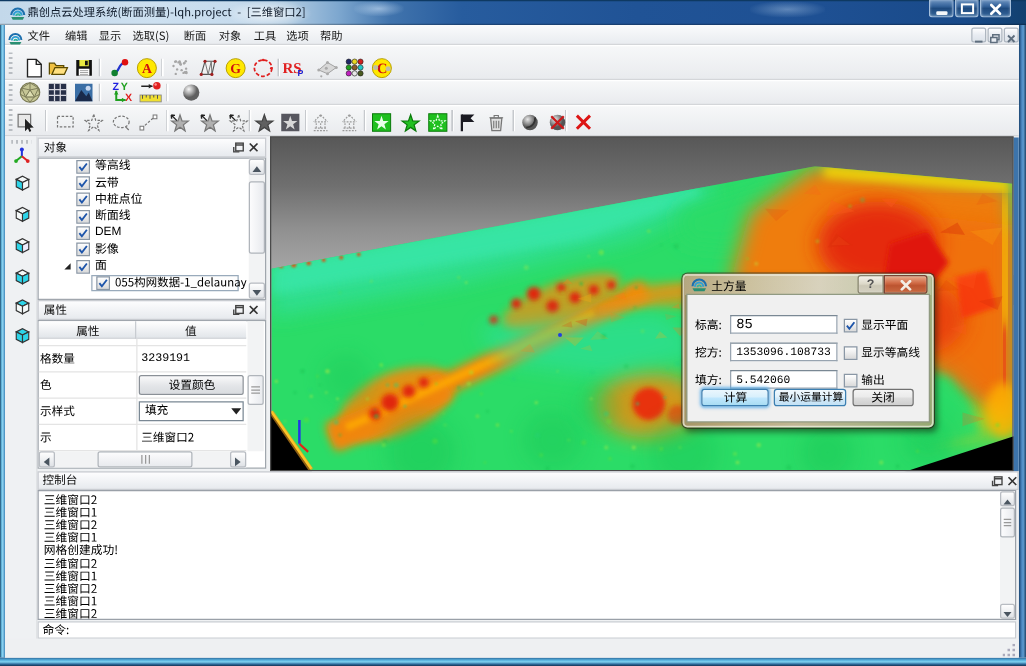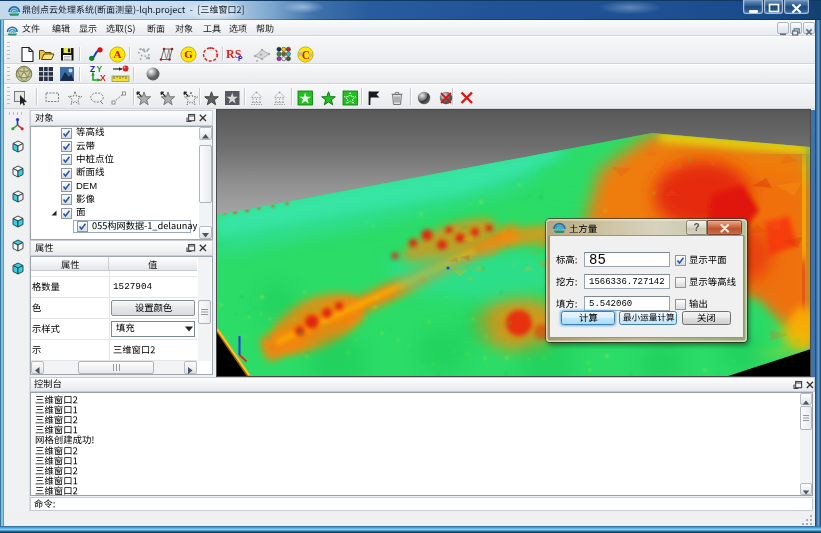--- a/index.html
+++ b/index.html
@@ -601,21 +601,21 @@
 <div style="position:absolute;left:31px;top:339px;width:166px;height:1px;background:#e4e4e4;"></div>
 <div style="position:absolute;left:31px;top:360px;width:166px;height:1px;background:#e4e4e4;"></div>
 <div style="position:absolute;left:108.5px;top:271px;width:1px;height:90px;background:#e4e4e4;"></div>
 <svg width="29.9" height="10.7" style="position:absolute;left:32px;top:281.5px;overflow:visible">
     <g transform="translate(0,8.18) scale(0.009300000000000001)" fill="#000">
       <path transform="translate(0,0)" d="M575 -667H794C764 -604 723 -546 675 -496C627 -545 590 -597 563 -648ZM202 -840V-626H52V-555H193C162 -417 95 -260 28 -175C41 -158 60 -129 67 -109C117 -175 165 -284 202 -397V79H273V-425C304 -381 339 -327 355 -299L400 -356C382 -382 300 -481 273 -511V-555H387L363 -535C380 -523 409 -497 422 -484C456 -514 490 -550 521 -590C548 -543 583 -495 626 -450C541 -377 441 -323 341 -291C356 -276 375 -248 384 -230C410 -240 436 -250 462 -262V81H532V37H811V77H884V-270L930 -252C941 -271 962 -300 977 -315C878 -345 794 -392 726 -449C796 -522 853 -610 889 -713L842 -735L828 -732H612C628 -761 642 -791 654 -822L582 -841C543 -739 478 -641 403 -570V-626H273V-840ZM532 -29V-222H811V-29ZM511 -287C570 -318 625 -356 676 -401C725 -358 782 -319 847 -287Z"></path>
       <path transform="translate(1000,0)" d="M443 -821C425 -782 393 -723 368 -688L417 -664C443 -697 477 -747 506 -793ZM88 -793C114 -751 141 -696 150 -661L207 -686C198 -722 171 -776 143 -815ZM410 -260C387 -208 355 -164 317 -126C279 -145 240 -164 203 -180C217 -204 233 -231 247 -260ZM110 -153C159 -134 214 -109 264 -83C200 -37 123 -5 41 14C54 28 70 54 77 72C169 47 254 8 326 -50C359 -30 389 -11 412 6L460 -43C437 -59 408 -77 375 -95C428 -152 470 -222 495 -309L454 -326L442 -323H278L300 -375L233 -387C226 -367 216 -345 206 -323H70V-260H175C154 -220 131 -183 110 -153ZM257 -841V-654H50V-592H234C186 -527 109 -465 39 -435C54 -421 71 -395 80 -378C141 -411 207 -467 257 -526V-404H327V-540C375 -505 436 -458 461 -435L503 -489C479 -506 391 -562 342 -592H531V-654H327V-841ZM629 -832C604 -656 559 -488 481 -383C497 -373 526 -349 538 -337C564 -374 586 -418 606 -467C628 -369 657 -278 694 -199C638 -104 560 -31 451 22C465 37 486 67 493 83C595 28 672 -41 731 -129C781 -44 843 24 921 71C933 52 955 26 972 12C888 -33 822 -106 771 -198C824 -301 858 -426 880 -576H948V-646H663C677 -702 689 -761 698 -821ZM809 -576C793 -461 769 -361 733 -276C695 -366 667 -468 648 -576Z"></path>
       <path transform="translate(2000,0)" d="M250 -665H747V-610H250ZM250 -763H747V-709H250ZM177 -808V-565H822V-808ZM52 -522V-465H949V-522ZM230 -273H462V-215H230ZM535 -273H777V-215H535ZM230 -373H462V-317H230ZM535 -373H777V-317H535ZM47 -3V55H955V-3H535V-61H873V-114H535V-169H851V-420H159V-169H462V-114H131V-61H462V-3Z"></path>
     </g>
   </svg>
-<div style="position:absolute;left:113px;top:281px;font-family:'Liberation Mono',monospace;font-size:9.3px;color:#000;">1527904</div>
+<div style="position:absolute;left:113px;top:281px;font-family:'Liberation Mono',monospace;font-size:9.3px;color:#000;">3239191</div>
 <svg width="11.3" height="10.7" style="position:absolute;left:32px;top:302.5px;overflow:visible">
     <g transform="translate(0,8.18) scale(0.009300000000000001)" fill="#000">
       <path transform="translate(0,0)" d="M474 -492V-319H243V-492ZM547 -492H786V-319H547ZM598 -685C569 -643 531 -597 494 -563H229C268 -601 304 -642 337 -685ZM354 -843C284 -708 162 -587 39 -511C53 -495 74 -457 81 -441C111 -461 141 -484 170 -509V-81C170 36 219 63 378 63C414 63 725 63 765 63C914 63 945 18 963 -138C941 -142 910 -154 890 -166C879 -34 863 -6 764 -6C696 -6 426 -6 373 -6C263 -6 243 -20 243 -80V-247H786V-202H861V-563H585C632 -611 678 -669 712 -722L663 -757L648 -752H383C397 -774 410 -796 422 -818Z"></path>
     </g>
   </svg>
 <div style="position:absolute;left:111px;top:299.5px;width:84px;height:16px;background:linear-gradient(#f9f9fa,#e3e5e8 55%,#d9dce0);border:1px solid #8a9097;border-radius:2px;"></div>
 <svg width="39.2" height="10.7" style="position:absolute;left:134.5px;top:302.5px;overflow:visible">
     <g transform="translate(0,8.18) scale(0.009300000000000001)" fill="#000">
       <path transform="translate(0,0)" d="M122 -776C175 -729 242 -662 273 -619L324 -672C292 -713 225 -778 171 -822ZM43 -526V-454H184V-95C184 -49 153 -16 134 -4C148 11 168 42 175 60C190 40 217 20 395 -112C386 -127 374 -155 368 -175L257 -94V-526ZM491 -804V-693C491 -619 469 -536 337 -476C351 -464 377 -435 386 -420C530 -489 562 -597 562 -691V-734H739V-573C739 -497 753 -469 823 -469C834 -469 883 -469 898 -469C918 -469 939 -470 951 -474C948 -491 946 -520 944 -539C932 -536 911 -534 897 -534C884 -534 839 -534 828 -534C812 -534 810 -543 810 -572V-804ZM805 -328C769 -248 715 -182 649 -129C582 -184 529 -251 493 -328ZM384 -398V-328H436L422 -323C462 -231 519 -151 590 -86C515 -38 429 -5 341 15C355 31 371 61 377 80C474 54 566 16 647 -39C723 17 814 58 917 83C926 62 947 32 963 16C867 -4 781 -39 708 -86C793 -160 861 -256 901 -381L855 -401L842 -398Z"></path>
       <path transform="translate(1000,0)" d="M651 -748H820V-658H651ZM417 -748H582V-658H417ZM189 -748H348V-658H189ZM190 -427V-6H57V50H945V-6H808V-427H495L509 -486H922V-545H520L531 -603H895V-802H117V-603H454L446 -545H68V-486H436L424 -427ZM262 -6V-68H734V-6ZM262 -275H734V-217H262ZM262 -320V-376H734V-320ZM262 -172H734V-113H262Z"></path>
@@ -1084,23 +1084,23 @@
     </g>
   </svg>
 <svg width="23.4" height="10.8" style="position:absolute;left:556px;top:298.5px;overflow:visible">
     <g transform="translate(0,8.27) scale(0.0094)" fill="#000">
       <path transform="translate(0,0)" d="M699 -61C767 -20 854 40 896 80L946 28C902 -11 814 -69 746 -107ZM536 -107C488 -61 394 -6 319 28C334 42 355 65 366 80C441 44 537 -12 600 -63ZM611 -839C608 -812 604 -780 598 -747H374V-685H587L573 -619H425V-174H335V-108H960V-174H869V-619H640L658 -685H933V-747H672L691 -834ZM491 -174V-240H800V-174ZM491 -456H800V-396H491ZM491 -502V-565H800V-502ZM491 -350H800V-288H491ZM34 -136 61 -61C143 -94 245 -137 343 -179L331 -246L225 -205V-528H340V-599H225V-828H154V-599H40V-528H154V-178C109 -161 67 -147 34 -136Z"></path>
       <path transform="translate(1000,0)" d="M440 -818C466 -771 496 -707 508 -667H68V-594H341C329 -364 304 -105 46 23C66 37 90 63 101 82C291 -17 366 -183 398 -361H756C740 -135 720 -38 691 -12C678 -2 665 0 643 0C616 0 546 -1 474 -7C489 13 499 44 501 66C568 71 634 72 669 69C708 67 733 60 756 34C795 -5 815 -114 835 -398C837 -409 838 -434 838 -434H410C416 -487 420 -541 423 -594H936V-667H514L585 -698C571 -738 540 -799 512 -846Z"></path>
       <path transform="translate(2000,0)" d="M139 -390C175 -390 205 -418 205 -460C205 -501 175 -530 139 -530C102 -530 73 -501 73 -460C73 -418 102 -390 139 -390ZM139 13C175 13 205 -15 205 -56C205 -98 175 -126 139 -126C102 -126 73 -98 73 -56C73 -15 102 13 139 13Z"></path>
     </g>
   </svg>
 <div style="position:absolute;left:584px;top:251.5px;width:86px;height:15px;background:#fff;border:1px solid #98a4b0;border-top-color:#7a8894;"></div>
-<div style="position:absolute;left:589px;top:255.0px;font-family:'Liberation Mono',monospace;font-size:14px;color:#000;line-height:10px;">85</div>
+<div style="position:absolute;left:589px;top:255.0px;font-family:'Liberation Mono',monospace;font-size:11px;color:#000;line-height:10px;">85</div>
 <div style="position:absolute;left:584px;top:273.5px;width:86px;height:15px;background:#fff;border:1px solid #98a4b0;border-top-color:#7a8894;"></div>
-<div style="position:absolute;left:589px;top:277.0px;font-family:'Liberation Mono',monospace;font-size:9px;color:#000;line-height:10px;">1566336.727142</div>
+<div style="position:absolute;left:589px;top:277.0px;font-family:'Liberation Mono',monospace;font-size:9px;color:#000;line-height:10px;">1353096.108733</div>
 <div style="position:absolute;left:584px;top:295.5px;width:86px;height:15px;background:#fff;border:1px solid #98a4b0;border-top-color:#7a8894;"></div>
 <div style="position:absolute;left:589px;top:299.0px;font-family:'Liberation Mono',monospace;font-size:9px;color:#000;line-height:10px;">5.542060</div>
 <div style="position:absolute;left:675px;top:255px;width:11px;height:11px;background:linear-gradient(#fff,#ddd 90%);border:1px solid #8a97a5;"></div>
 <svg style="position:absolute;left:675px;top:255px" width="11" height="11">
     <path d="M2.5 5.5 L4.5 8 L8.5 2.8" stroke="#1e55aa" stroke-width="1.5" fill="none"></path>
   </svg>
 <div style="position:absolute;left:675px;top:277px;width:11px;height:11px;background:linear-gradient(#fff,#ddd 90%);border:1px solid #8a97a5;"></div>
 <div style="position:absolute;left:675px;top:299px;width:11px;height:11px;background:linear-gradient(#fff,#ddd 90%);border:1px solid #8a97a5;"></div>
 <svg width="39.6" height="10.8" style="position:absolute;left:689px;top:255px;overflow:visible">
     <g transform="translate(0,8.27) scale(0.0094)" fill="#000">

